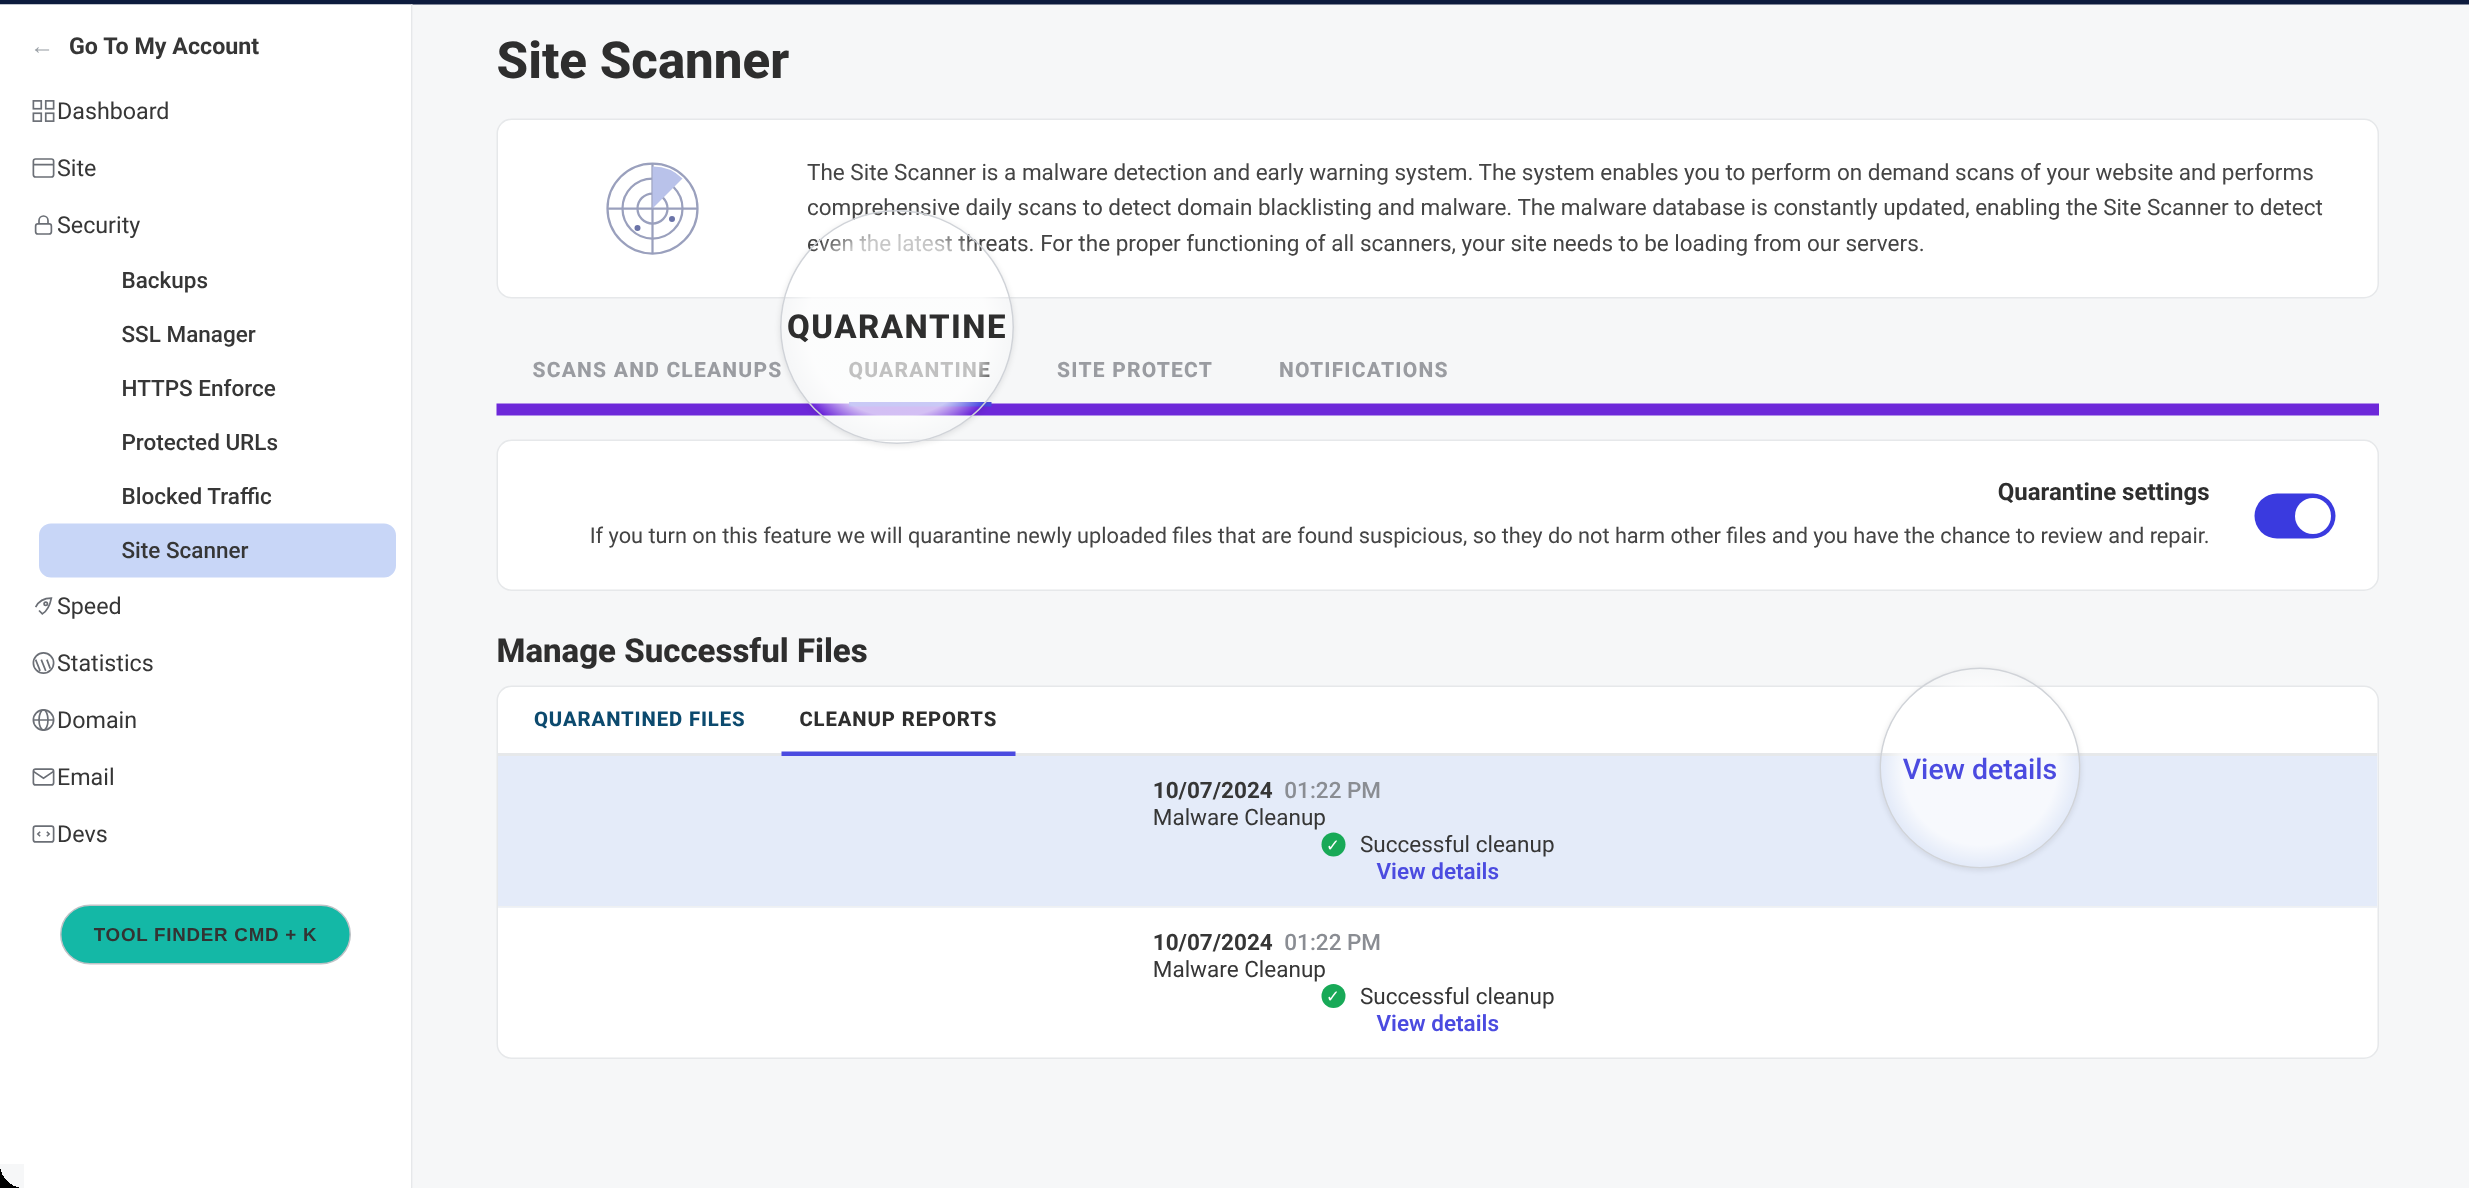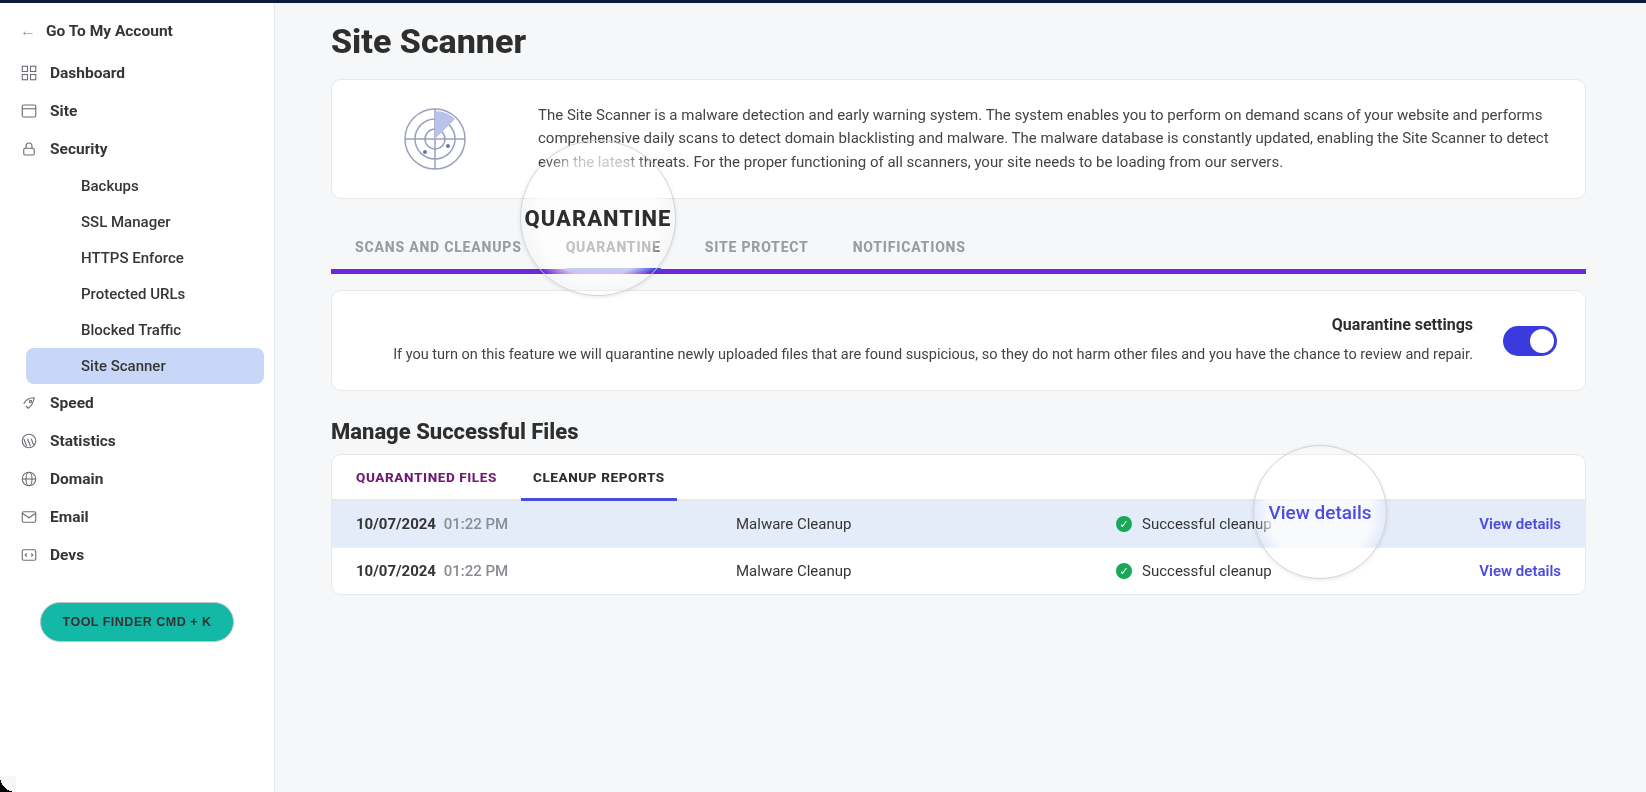--- a/index.html
+++ b/index.html
@@ -38,23 +38,23 @@
     padding: 8px 20px 14px 20px;
     font-weight: 700;
     font-size: 15.5px;
     color: #363636;
     cursor: pointer;
   }
   .go-back .arrow { color: #9aa0a6; font-size: 16px; }
   .nav-item {
     display: flex;
     align-items: center;
-    gap: 12px;
+    gap: 0;
     padding: 10px 20px;
-    font-weight: 700;
+    font-weight: 400;
     font-size: 15.5px;
     color: #363636;
     cursor: pointer;
   }
   .nav-icon {
     width: 18px; height: 18px;
     display: inline-flex; align-items: center; justify-content: center;
     color: #6b6f76;
   }
   .nav-icon svg { width: 18px; height: 18px; stroke: #6b6f76; fill: none; stroke-width: 1.5; }
@@ -112,21 +112,21 @@
   }
   .intro-card p {
     font-size: 15px;
     line-height: 1.55;
     color: #444;
   }
   
   .tabs1 {
     display: flex;
     gap: 44px;
-    border-bottom: 5px solid #6d28d9;
+    border-bottom: 8px solid #6d28d9;
     margin-top: 26px;
     padding: 0 24px;
   }
   .tab1 {
     padding: 14px 0 14px 0;
     font-size: 14px;
     font-weight: 800;
     letter-spacing: 0.8px;
     color: #9a9ca1;
     cursor: pointer;
@@ -200,39 +200,40 @@
     display: flex;
     gap: 36px;
     border-bottom: 2px solid #e6e8ea;
     padding: 0 24px;
   }
   .tab2 {
     padding: 14px 0;
     font-size: 13.5px;
     font-weight: 800;
     letter-spacing: 0.6px;
-    color: #701a75;
+    color: #0c4a6e;
     cursor: pointer;
     position: relative;
   }
   .tab2.active { color: #2e2e2e; }
   .tab2.active::after {
     content: "";
     position: absolute;
     left: -12px; right: -12px; bottom: -2px;
     height: 3px;
     background: #4b4be0;
   }
   .row {
     display: flex;
     align-items: center;
     padding: 14px 24px;
     border-bottom: 1px solid #eef0f2;
     font-size: 15px;
     color: #363636;
+    flex-direction: column;
   }
   .row:nth-child(1) { background: #e4ebf9; }
   .row .when { width: 380px; font-weight: 700; }
   .row .when .time { color: #8a8d93; font-weight: 500; margin-left: 4px; }
   .row .type { width: 380px; }
   .row .status { flex: 1; display: flex; align-items: center; gap: 10px; }
   .check {
     width: 16px; height: 16px; background: #18a957; border-radius: 50%;
     display: inline-flex; align-items: center; justify-content: center;
     color: #fff; font-size: 11px;

